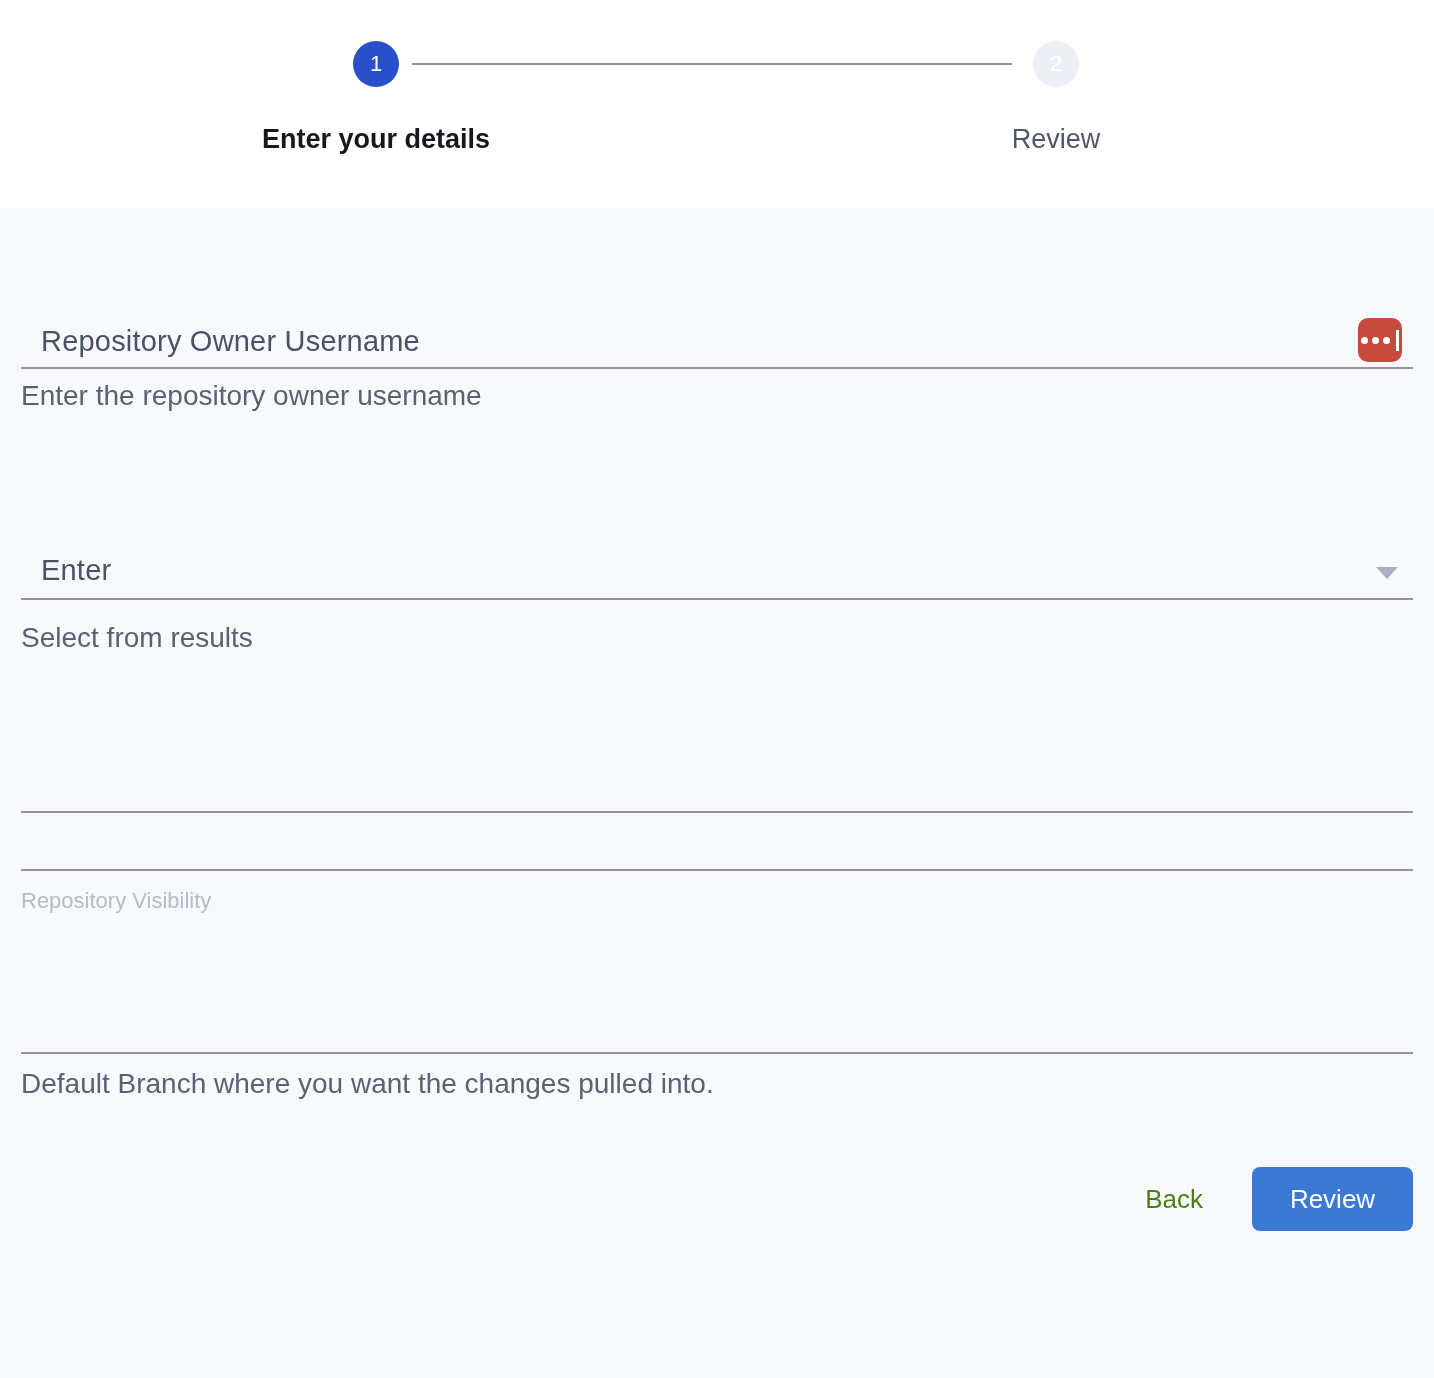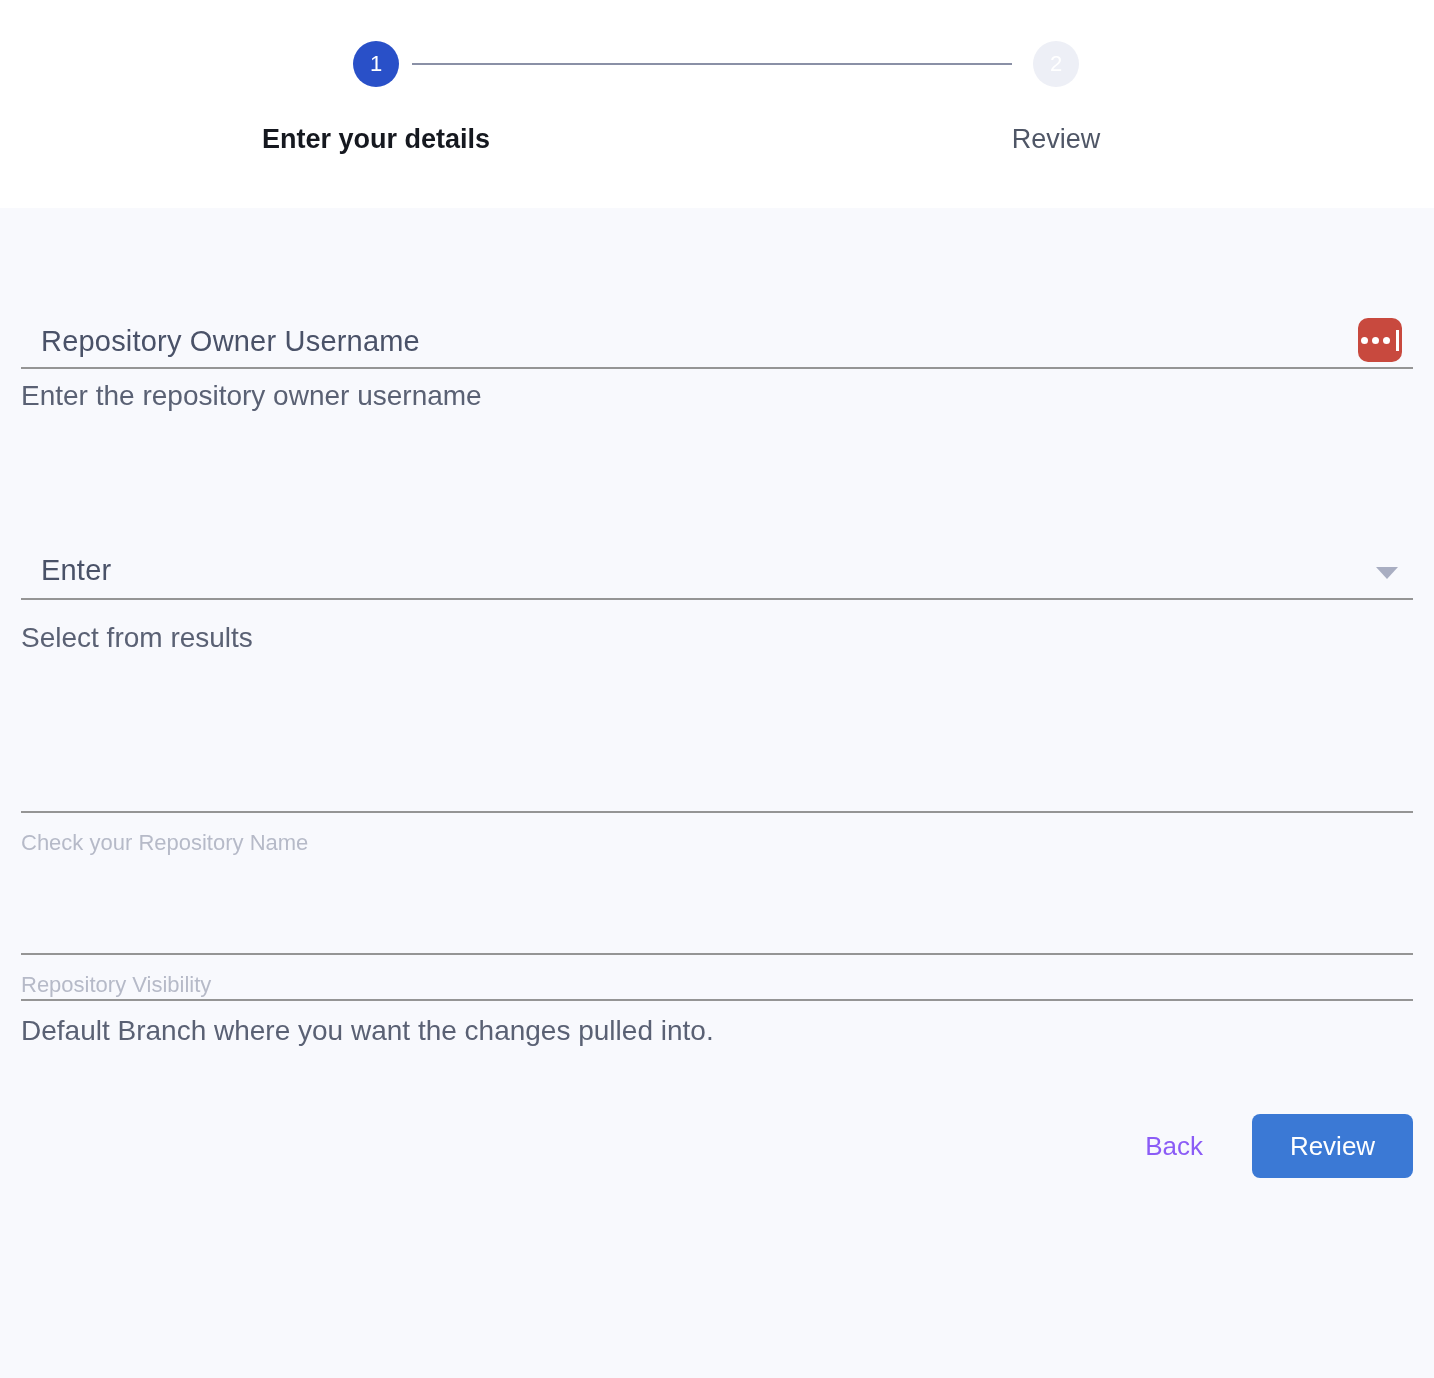--- a/index.html
+++ b/index.html
@@ -30,38 +30,38 @@
   .field-owner { padding-top:113px; }
   .field-owner .underline { margin-top:6px; }
   .field-owner .helper { margin-top:13px; }
 
   .field-select { margin-top:140px; }
   .field-select .underline { margin-top:8px; }
   .field-select .helper { margin-top:24px; }
 
   .field-empty .helper { margin-top:16px; }
   .field-repo-name { margin-top:159px; }
-  .field-visibility { margin-top:96px; }
-  .field-branch { }
+  .field-visibility { margin-top:56px; }
+  .field-branch { margin-top:137px; }
 
   
   .pm-icon { position:absolute; right:11px; top:-3px; width:44px; height:44px;
              background:#C8493E; border-radius:10px;
              display:flex; align-items:center; justify-content:center; gap:4px; }
   .pm-dot { width:7px; height:7px; border-radius:50%; background:#ffffff; }
   .pm-bar { width:3px; height:21px; background:#ffffff; margin-left:2px; }
 
   
   .chevron-down { position:absolute; right:15px; top:17px; width:0; height:0;
                   border-left:11px solid transparent; border-right:11px solid transparent;
                   border-top:12px solid #A9AEC2; }
 
   
   .actions { margin-top:69px; height:64px; display:flex; justify-content:flex-end; align-items:center; }
-  .back-button { font-size:26px; color:#8b5cf6; background:none; border:none;
+  .back-button { font-size:26px; color:#4d7c0f; background:none; border:none;
                  margin-right:49px; cursor:pointer; font-family:inherit; }
   .review-button { width:161px; height:64px; border:none; border-radius:8px;
                    background:#3B79D5; color:#ffffff; font-size:26px; font-weight:500;
                    cursor:pointer; font-family:inherit; }
 </style>
 </head>
 <body>
 
 <div class="stepper-header">
   <div class="step-circle active">
@@ -95,21 +95,20 @@
     <div class="value-row">
       <span class="value-text">Enter</span>
       <span class="chevron-down"></span>
     </div>
     <div class="underline"></div>
     <div class="helper">Select from results</div>
   </div>
 
   <div class="field field-empty field-repo-name">
     <div class="underline"></div>
-    <div class="helper dim">Check your Repository Name</div>
   </div>
 
   <div class="field field-empty field-visibility">
     <div class="underline"></div>
     <div class="helper dim">Repository Visibility</div>
   </div>
 
   <div class="field field-empty field-branch">
     <div class="underline"></div>
     <div class="helper">Default Branch where you want the changes pulled into.</div>

